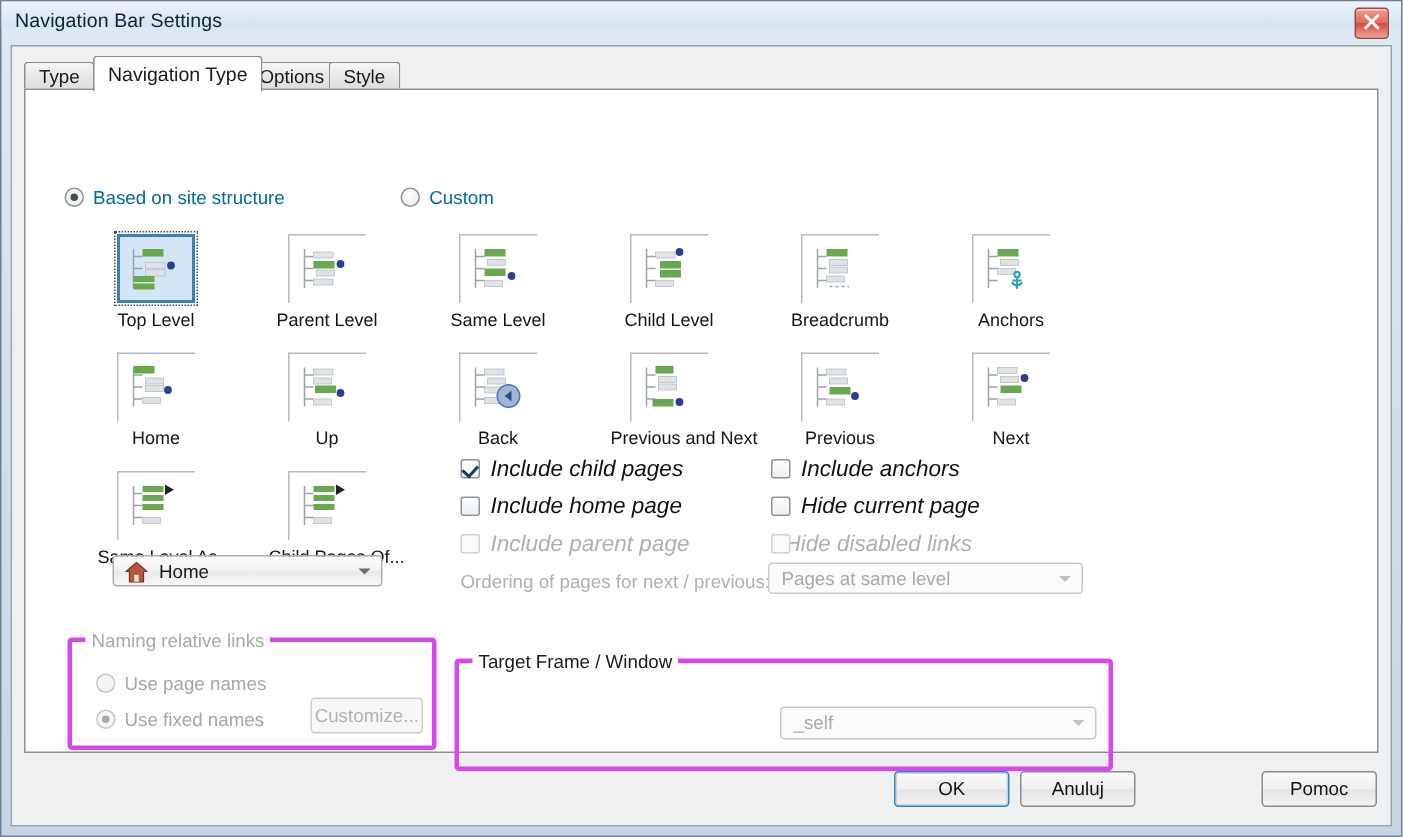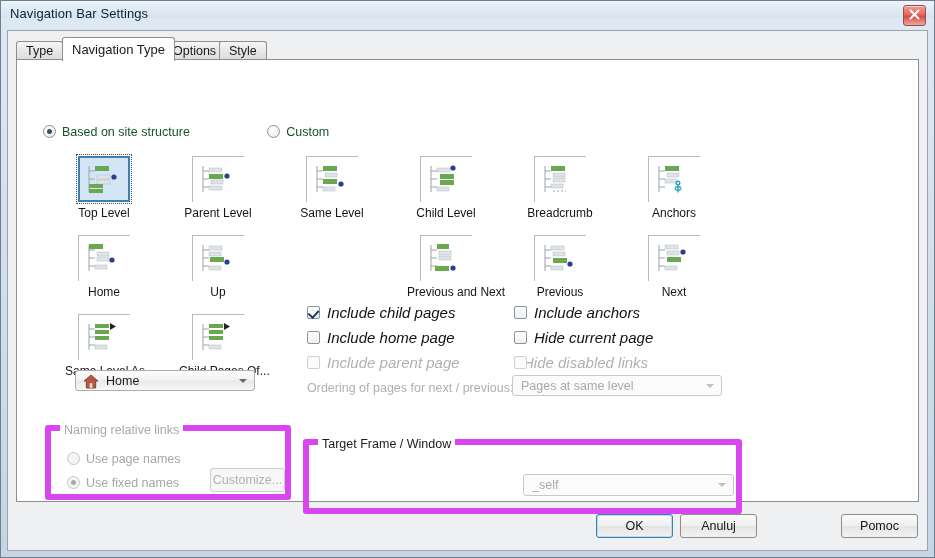--- a/index.html
+++ b/index.html
@@ -56,21 +56,21 @@
     background:#fff;border-color:#8e8e8e;z-index:3;
     font-size:13px;
   }
   .tabpanel{
     position:absolute;left:8px;top:28px;right:8px;bottom:48px;
     background:#fff;border:1px solid #8e8e8e;box-sizing:border-box;
   }
   
   .radio-row{position:absolute;left:26px;top:65px;}
   .radio{position:relative;display:inline-block;padding-left:19px;line-height:14px;
-         font-size:12.5px;color:#14532d;white-space:nowrap;cursor:pointer;}
+         font-size:12.5px;color:#0369a1;white-space:nowrap;cursor:pointer;}
   .radio::before{
     content:"";position:absolute;left:0;top:0;width:13px;height:13px;border-radius:50%;
     background:radial-gradient(circle at 40% 35%,#fff 0%,#f2f2f2 60%,#e2e2e2 100%);
     border:1px solid #8c9399;box-sizing:border-box;
   }
   .radio.checked::after{
     content:"";position:absolute;left:4px;top:4px;width:5px;height:5px;border-radius:50%;
     background:#3f4e5c;
   }
   .radio.dim{color:#a6a6a6;}
@@ -115,21 +115,21 @@
     border:1px solid #8c9399;border-radius:2px;
   }
   .cb.checked::after{
     content:"";position:absolute;left:3px;top:2px;width:5px;height:8px;
     border:solid #1f3b57;border-width:0 2px 2px 0;transform:rotate(42deg);
   }
   .cb.dim{color:#b0b0b0;}
   .cb.dim::before{border-color:#cfcfcf;background:#fbfbfb;}
   .lbl-dim{position:absolute;font-size:12.5px;color:#b0b0b0;white-space:nowrap;}
   
-  .group{position:absolute;box-sizing:border-box;border:6px solid #d946ef;border-radius:3px;}
+  .group{position:absolute;box-sizing:border-box;border:3px solid #d946ef;border-radius:3px;}
   .group-title{position:absolute;top:-8px;left:9px;background:#fff;padding:0 4px;
     font-size:12.5px;color:#1b1b1b;white-space:nowrap;}
   .group-title.dim{color:#a9a9a9;}
   
   .btn{
     position:absolute;height:24px;box-sizing:border-box;
     background:linear-gradient(180deg,#fafafa 0%,#f0f0f0 48%,#e4e4e4 52%,#f2f2f2 100%);
     border:1px solid #8c8c8c;border-radius:3px;
     font-size:12.5px;color:#141414;text-align:center;line-height:22px;cursor:pointer;
   }
@@ -291,20 +291,36 @@
             <rect x="11" y="5" width="13" height="4" fill="#dfe3e8" stroke="#b5bcc4" stroke-width=".5"></rect>
             <rect x="11" y="11" width="12" height="4" fill="#dfe3e8" stroke="#b5bcc4" stroke-width=".5"></rect>
             <rect x="12" y="16" width="14" height="5" fill="#6aa84f"></rect>
             <rect x="11" y="25" width="12" height="4" fill="#dfe3e8" stroke="#b5bcc4" stroke-width=".5"></rect>
             <circle cx="29" cy="21" r="2.6" fill="#2a3f8f"></circle>
           </svg>
         </div>
         <div class="icon-label">Up</div>
       </div>
 
+      <div class="icon-cell" style="left:276px;top:175px;">
+        <div class="icon-box">
+          <i class="corner-l"></i>
+            <i class="corner-t"></i>
+          <svg class="tree-svg" width="40" height="34" viewBox="0 0 40 34">
+            <path d="M5 4 V30 M5 9 H11 M5 17 H11 M5 25 H11" stroke="#9aa3ad" stroke-width="1" fill="none"></path>
+            <rect x="11" y="5" width="13" height="4" fill="#dfe3e8" stroke="#b5bcc4" stroke-width=".5"></rect>
+            <rect x="13" y="11" width="12" height="4" fill="#dfe3e8" stroke="#b5bcc4" stroke-width=".5"></rect>
+            <rect x="11" y="17" width="12" height="4" fill="#dfe3e8" stroke="#b5bcc4" stroke-width=".5"></rect>
+            <rect x="11" y="24" width="12" height="4" fill="#dfe3e8" stroke="#b5bcc4" stroke-width=".5"></rect>
+            <circle cx="27" cy="23" r="7.5" fill="#9fb6d8" stroke="#5673a8" stroke-width="1"></circle>
+            <path d="M29 19.5 L24.5 23 L29 26.5 Z" fill="#2f4d7a"></path>
+          </svg>
+        </div>
+        <div class="icon-label">Back</div>
+      </div>
 
       <div class="icon-cell" style="left:390px;top:175px;">
         <div class="icon-box">
           <i class="corner-l"></i>
             <i class="corner-t"></i>
           <svg class="tree-svg" width="40" height="34" viewBox="0 0 40 34">
             <path d="M5 4 V30 M5 9 H11 M5 17 H11 M5 25 H11" stroke="#9aa3ad" stroke-width="1" fill="none"></path>
             <rect x="11" y="3" width="12" height="5" fill="#6aa84f"></rect>
             <rect x="13" y="10" width="12" height="4" fill="#dfe3e8" stroke="#b5bcc4" stroke-width=".5"></rect>
             <rect x="13" y="15" width="12" height="4" fill="#dfe3e8" stroke="#b5bcc4" stroke-width=".5"></rect>

